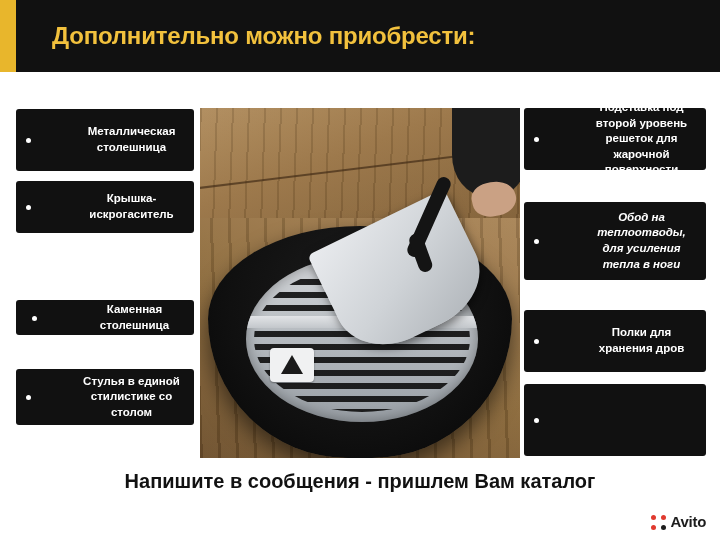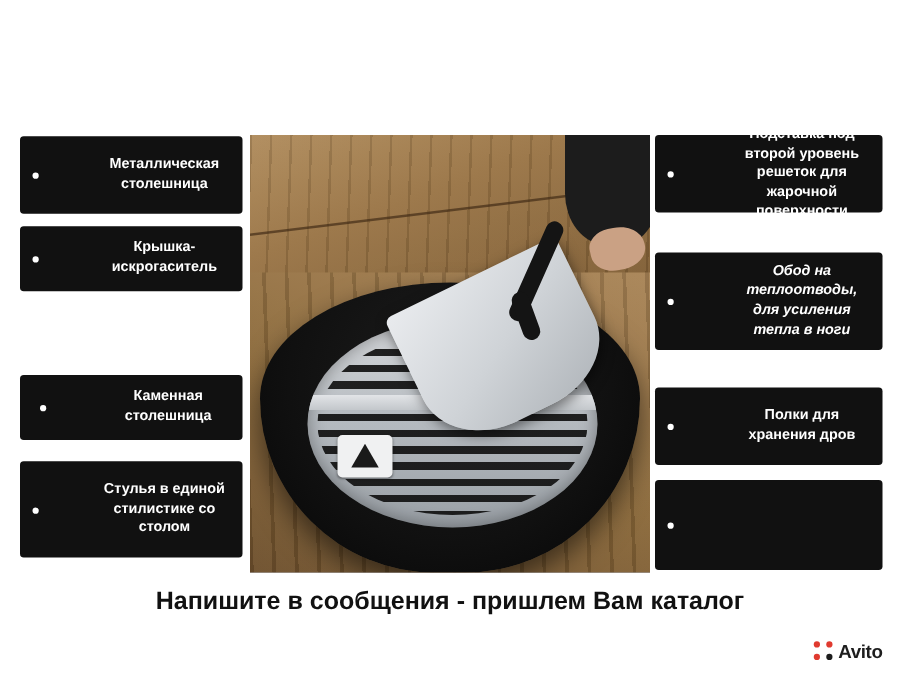--- a/index.html
+++ b/index.html
@@ -203,22 +203,22 @@
     font-size: 11.5px;
     font-weight: bold;
     line-height: 1.35;
   }
   .left-box { left: 16px; width: 178px; }
   .left-box .box-text { text-align: center; }
   .right-box { left: 524px; width: 182px; }
   .right-box .box-text { text-align: center; }
   .l1 { top: 37px;  height: 62px; }
   .l2 { top: 109px; height: 52px; }
-  .l3 { top: 228px; height: 52px; padding-left: 16px; }
-  .l4 { top: 297px; height: 77px; }
+  .l3 { top: 228px; height: 35px; padding-left: 16px; }
+  .l4 { top: 297px; height: 56px; }
   .r1 { top: 36px;  height: 62px; }
   .r2 { top: 130px; height: 78px; font-style: italic; }
   .r3 { top: 238px; height: 62px; }
   .r4 { top: 312px; height: 72px; }
   
   .footer {
     position: absolute;
     left: 0;
     top: 460px;
     width: 720px;
@@ -232,21 +232,21 @@
     margin-top: 10px;
     font-size: 20px;
     font-weight: bold;
     color: #111111;
   }
   .watermark {
     position: absolute;
     right: 14px;
     bottom: 10px;
     display: flex;
-    align-items: flex-start;
+    align-items: flex-end;
     gap: 5px;
   }
   .wm-mark {
     position: relative;
     width: 15px;
     height: 15px;
   }
   .wm-mark i {
     position: absolute;
     width: 5px; height: 5px;
@@ -262,20 +262,24 @@
     font-weight: bold;
     color: #1d1d1d;
     letter-spacing: -0.3px;
   }
 </style>
 </head>
 <body>
 
 <div class="page">
 
+  <div class="header">
+    <div class="header-accent"></div>
+    <div class="header-title">Дополнительно можно приобрести:</div>
+  </div>
 
   <div class="main">
 
     <div class="photo">
       <div class="wood-top"></div>
       <div class="wood-bottom"></div>
       <div class="fire-table">
         
         
       </div>

